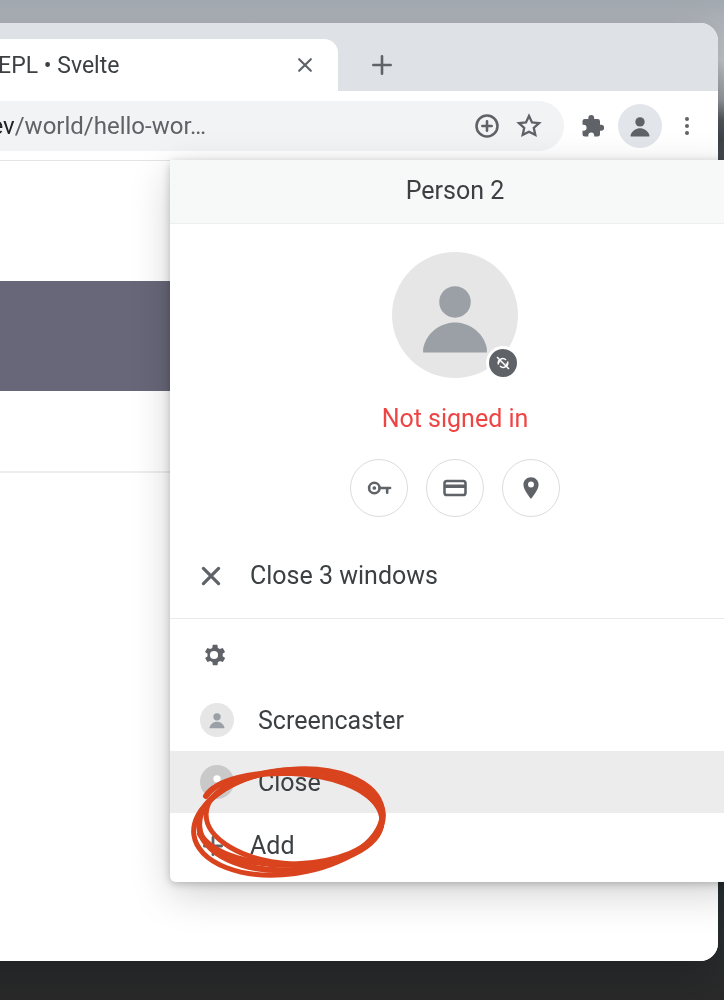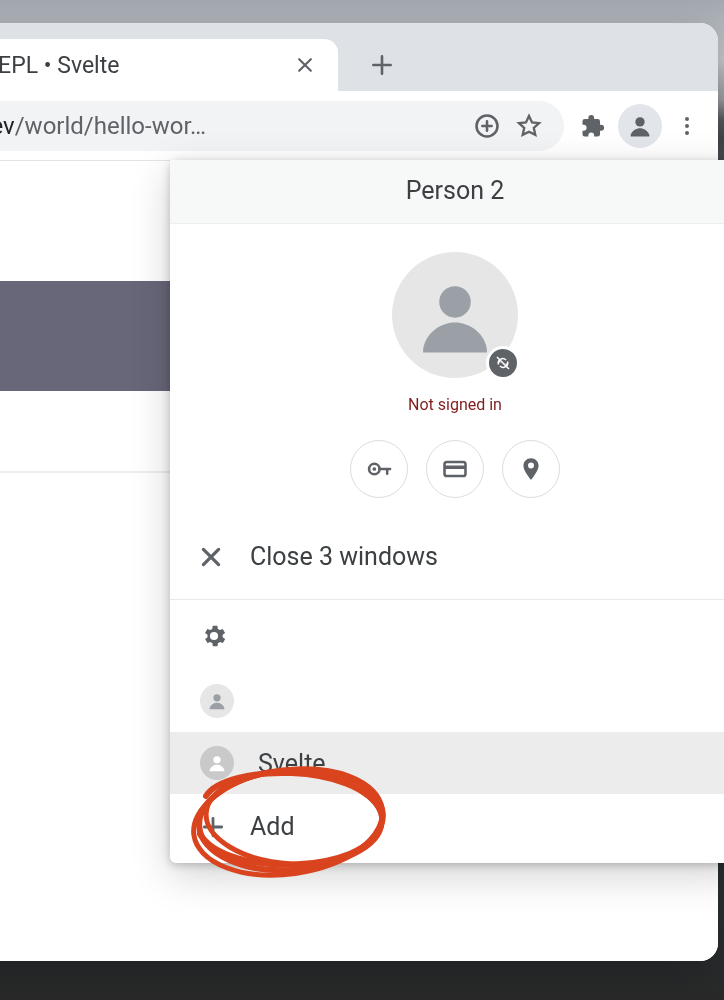--- a/index.html
+++ b/index.html
@@ -121,21 +121,21 @@
   }
   .pp-avatar {
     width: 126px; height:126px; border-radius:50%; background:#e6e6e6; position:relative;
     display:flex;align-items:center;justify-content:center;
   }
   .pp-avatar svg { display:block; }
   .pp-sync-badge {
     position:absolute; right:-2px; bottom:-2px; width:34px;height:34px;border-radius:50%;
     background:#5f6368;border:3px solid #fff;display:flex;align-items:center;justify-content:center;color:#fff;
   }
-  .pp-status { font-size:16px; color:#7f1d1d; margin-top:17px; }
+  .pp-status { font-size:25px; color:#ef4444; margin-top:26px; }
   .pp-quick { display:flex; gap:18px; margin-top:26px; }
   .pp-qbtn {
     width:58px;height:58px;border-radius:50%;border:1px solid #dadce0;display:flex;align-items:center;justify-content:center;color:#5f6368;cursor:pointer;
   }
   .pp-close-row {
     display:flex;align-items:center;gap:26px;padding:28px 30px 28px 28px;font-size:25px;color:#3c4043;cursor:pointer;
   }
   .pp-close-row svg{color:#5f6368;}
   .pp-divider { height:1px; background:#e8eaed; margin:0; }
   .pp-section-header {
@@ -300,30 +300,31 @@
     </span>
   </div>
 
   <div class="pp-person-row">
     <span class="pavatar">
       <svg width="22" height="22" viewBox="0 0 24 24">
           <circle cx="12" cy="8.5" r="4" fill="#9aa0a6"></circle>
           <path fill="#9aa0a6" d="M4 20c1-4 5-6 8-6s7 2 8 6v1H4z"></path>
         </svg>
     </span>
+    <span>Screencaster</span>
   </div>
 
   <div class="pp-person-row guest">
     <span class="pavatar" style="background:#c9c9c9">
       <svg width="22" height="22" viewBox="0 0 24 24">
           <circle cx="12" cy="8.5" r="4" fill="#fff"></circle>
           <path fill="#fff" d="M4 20c1-4 5-6 8-6s7 2 8 6v1H4z"></path>
         </svg>
     </span>
-    <span>Svelte</span>
+    <span>Close</span>
   </div>
 
   <div class="pp-add-row">
     <svg width="26" height="26" viewBox="0 0 24 24">
         <path fill="none" stroke="currentColor" stroke-width="2.6" stroke-linecap="round" d="M12 4v16M4 12h16"></path>
       </svg>
     <span>Add</span>
   </div>
 </div>
 

